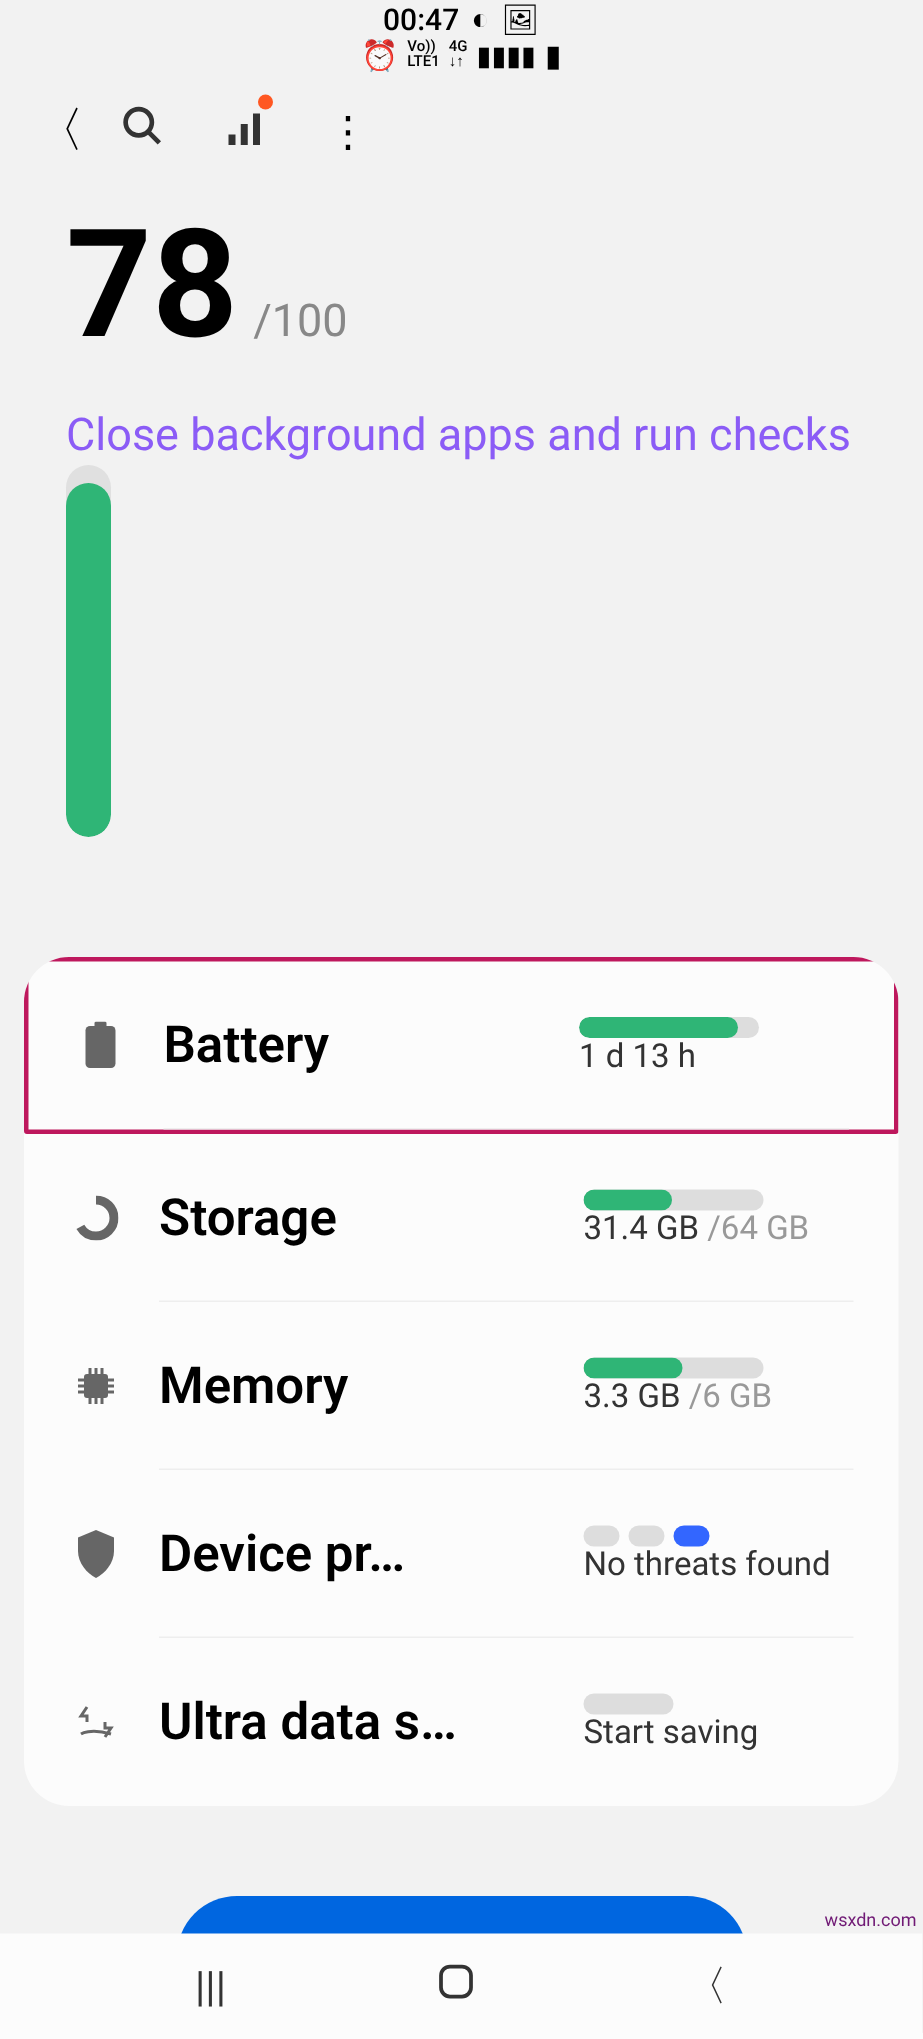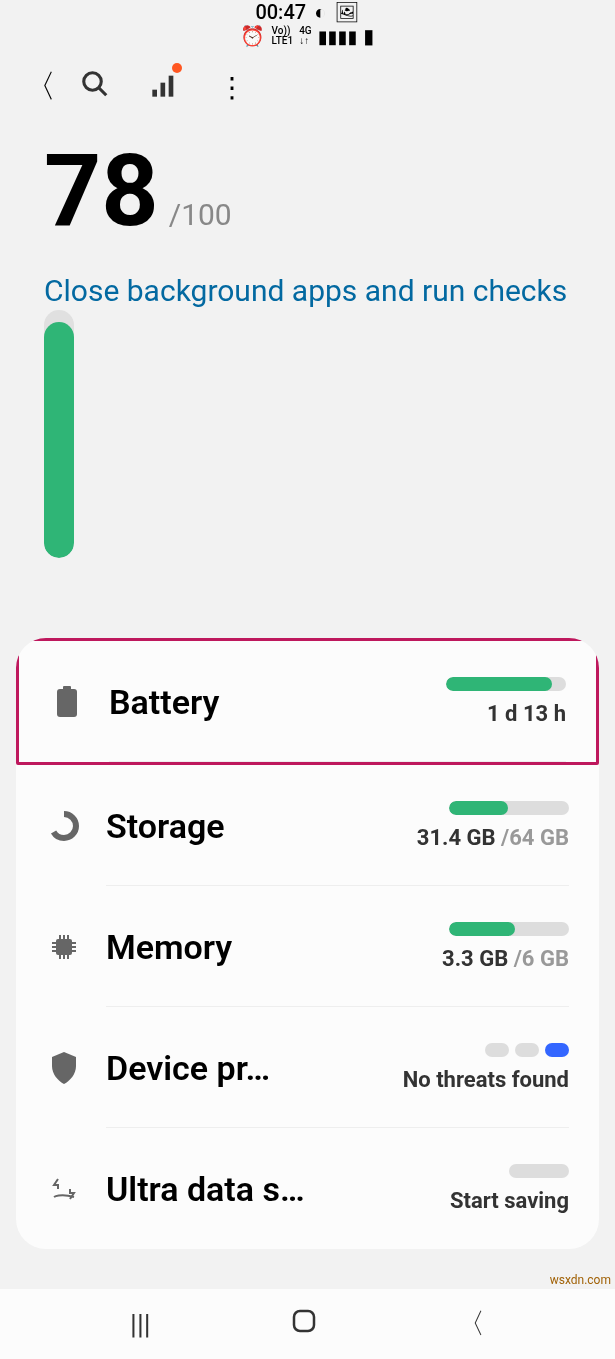--- a/index.html
+++ b/index.html
@@ -91,21 +91,21 @@
       font-weight: 700;
       line-height: 1;
     }
     .score-max {
       font-size: 30px;
       color: #888;
       font-weight: 400;
     }
     .score-hint {
       font-size: 30px;
-      color: #0369a1;
+      color: #8b5cf6;
       margin-top: 30px;
       line-height: 1.3;
     }
     .vertical-bar {
       width: 30px;
       height: 248px;
       background: #e0e0e0;
       border-radius: 15px;
       position: relative;
       overflow: hidden;
@@ -156,24 +156,23 @@
       font-size: 34px;
       font-weight: 600;
       flex: 1;
       white-space: nowrap;
       overflow: hidden;
       text-overflow: ellipsis;
     }
     .item-right {
       display: flex;
       flex-direction: column;
-      align-items: flex-end;
-      gap: 10px;
+      align-items: flex-start;
+      gap: 0;
       min-width: 180px;
-      font-weight: bold;
     }
     .mini-bar {
       width: 120px;
       height: 14px;
       background: #ddd;
       border-radius: 7px;
       overflow: hidden;
       position: relative;
     }
     .mini-bar-fill {
@@ -222,21 +221,21 @@
     }
     .nav-btn {
       font-size: 28px;
       color: #333;
     }
     .watermark {
       position: absolute;
       bottom: 72px;
       right: 4px;
       font-size: 12px;
-      color: #a16207;
+      color: #701a75;
     }
   </style>
 </head>
 <body>
 
 <div class="status-bar">
   <div class="status-left">
     <span>00:47</span>
     <span>◐</span>
     <span>🖼</span>

